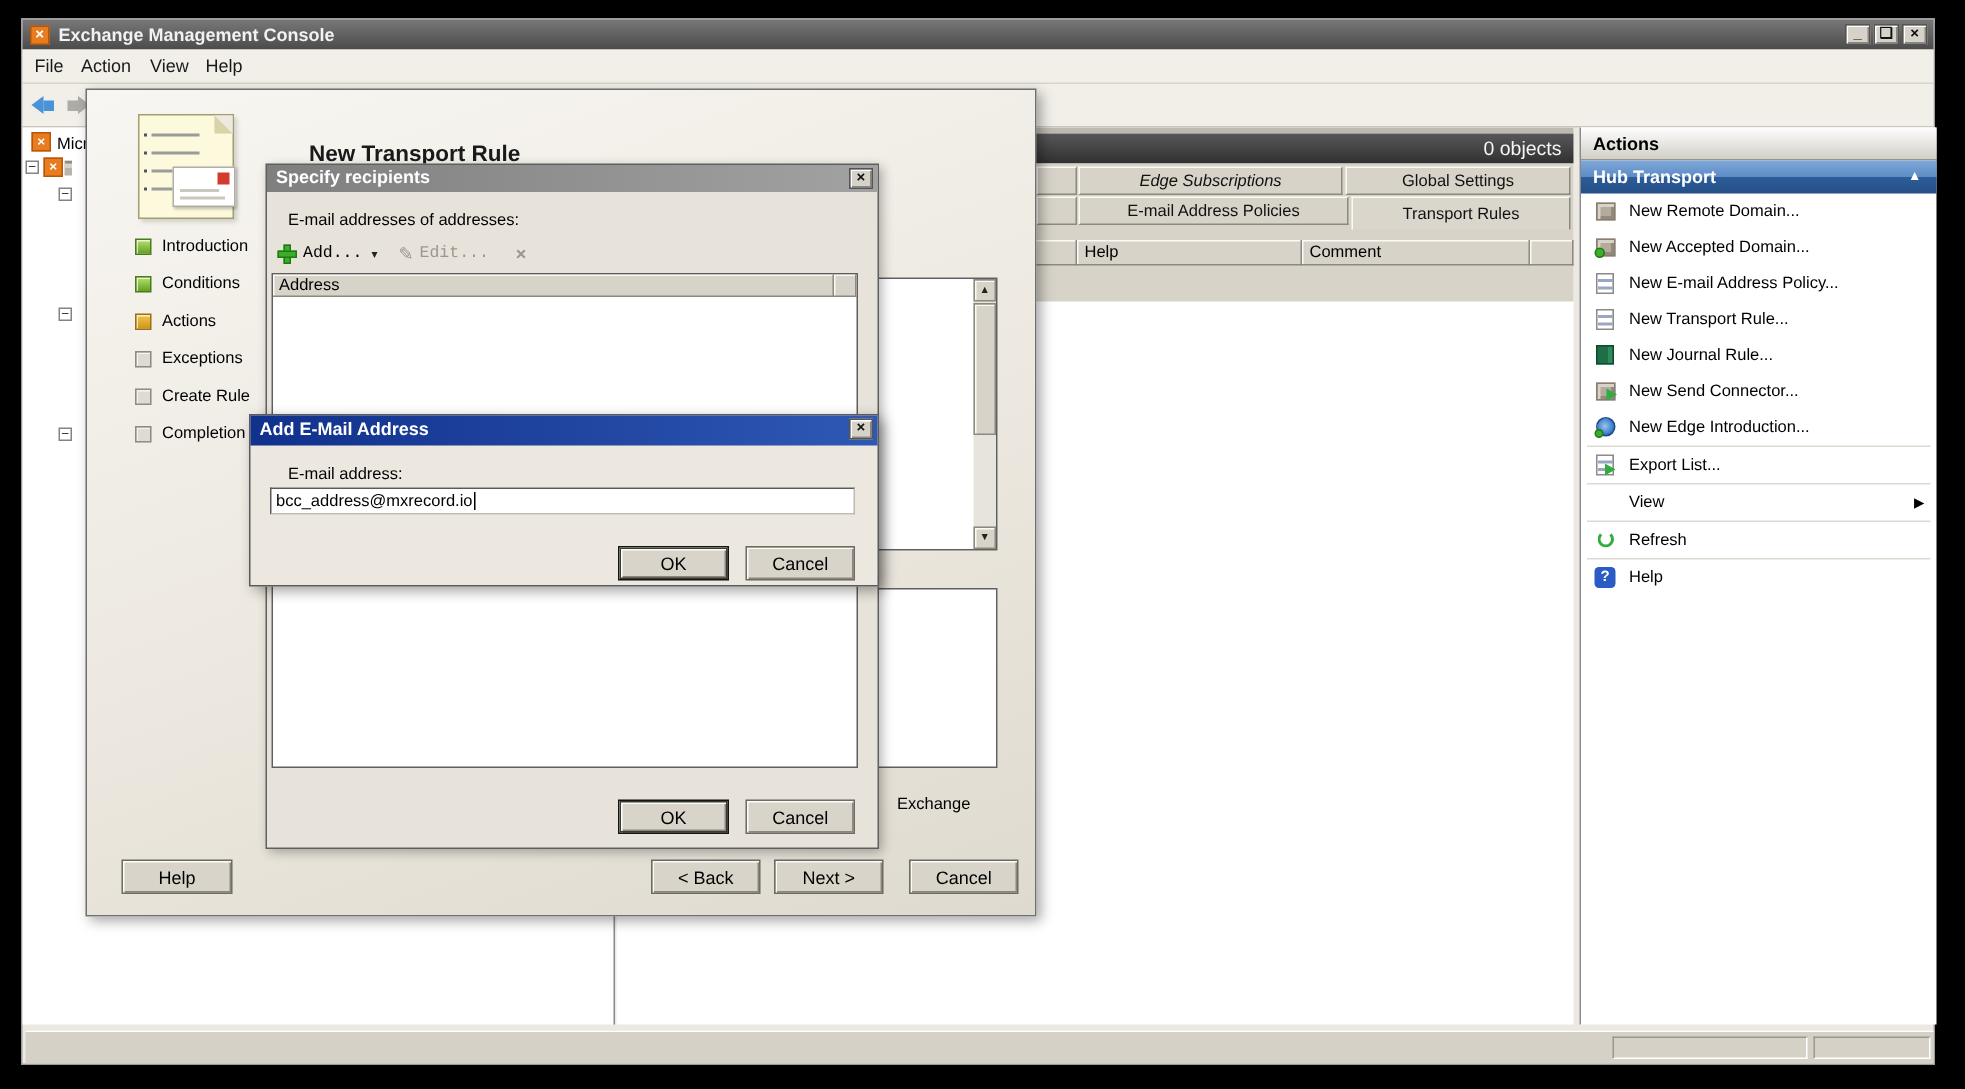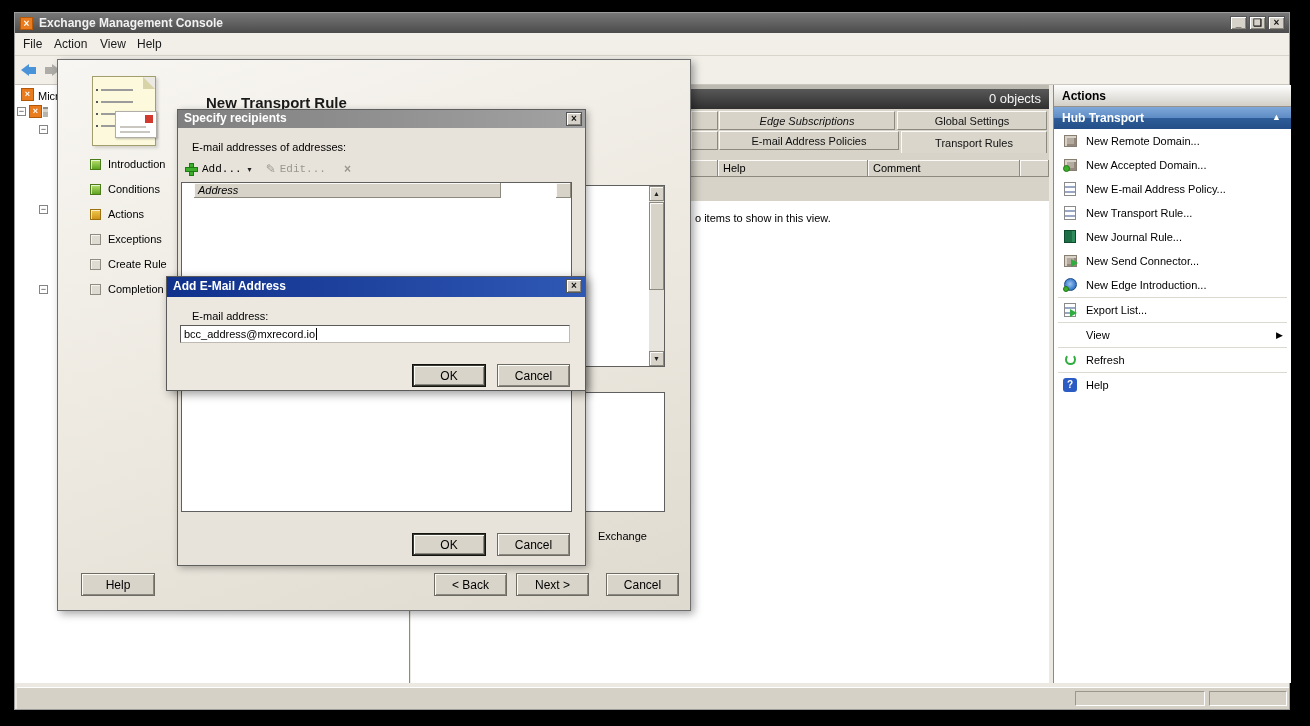--- a/index.html
+++ b/index.html
@@ -225,23 +225,20 @@
       <div class="tab" style="left:308px; top:2px;  width:176px; height:19px;font-style:italic;">Edge Subscriptions</div>
       <div class="tab" style="left:486px; top:2px;  width:150px; height:19px;">Global Settings</div>
       <div class="tab" style="left:280px; top:22px; width:27px;  height:19px;"></div>
       <div class="tab" style="left:308px; top:22px; width:180px; height:19px;">E-mail Address Policies</div>
       <div class="tab active" style="left:490px; top:22px; width:146px; height:22px;">Transport Rules</div>
     </div>
     <div class="colhdr" style="left:0;   width:307px;"></div>
     <div class="colhdr" style="left:307px; width:150px;">Help</div>
     <div class="colhdr" style="left:457px; width:152px;">Comment</div>
     <div class="colhdr" style="left:609px; width:29px;"></div>
-    <div id="midlist">
-      <span id="emptymsg">o items to show in this view.</span>
-    </div>
   </div>
 
   <div id="actpanel">
     <div id="act-hdr">Actions</div>
     <div id="hub-hdr">
       <span>Hub Transport</span>
       <span class="collapse">▲</span>
     </div>
     <div class="act-item">
       <span class="ico">
@@ -398,21 +395,21 @@
           <span class="v"></span>
           <span class="h"></span>
         </span>
       <span class="tb-label">Add...</span>
       <span class="dd-arrow">▾</span>
       <span class="tb-ico disabled">✎</span>
       <span class="tb-label disabled">Edit...</span>
       <span class="tb-ico disabled" style="margin-left:18px; font-weight:bold;">×</span>
     </div>
     <div id="spec-list">
-      <div class="addr-hdr" style="left:12px; width:307px;font-style:italic;">Address</div>
+      <div class="addr-hdr" style="left:0; width:374px;">Address</div>
       <div class="addr-hdr" style="left:374px; width:15px;"></div>
     </div>
     <div class="btn default" style="left:234px; top:423px; width:74px;">OK</div>
     <div class="btn" style="left:319px; top:423px; width:73px;">Cancel</div>
   </div>
 
   <div id="adddlg">
     <div id="add-title">
       <span>Add E-Mail Address</span>
       <div class="dlg-x">×</div>

